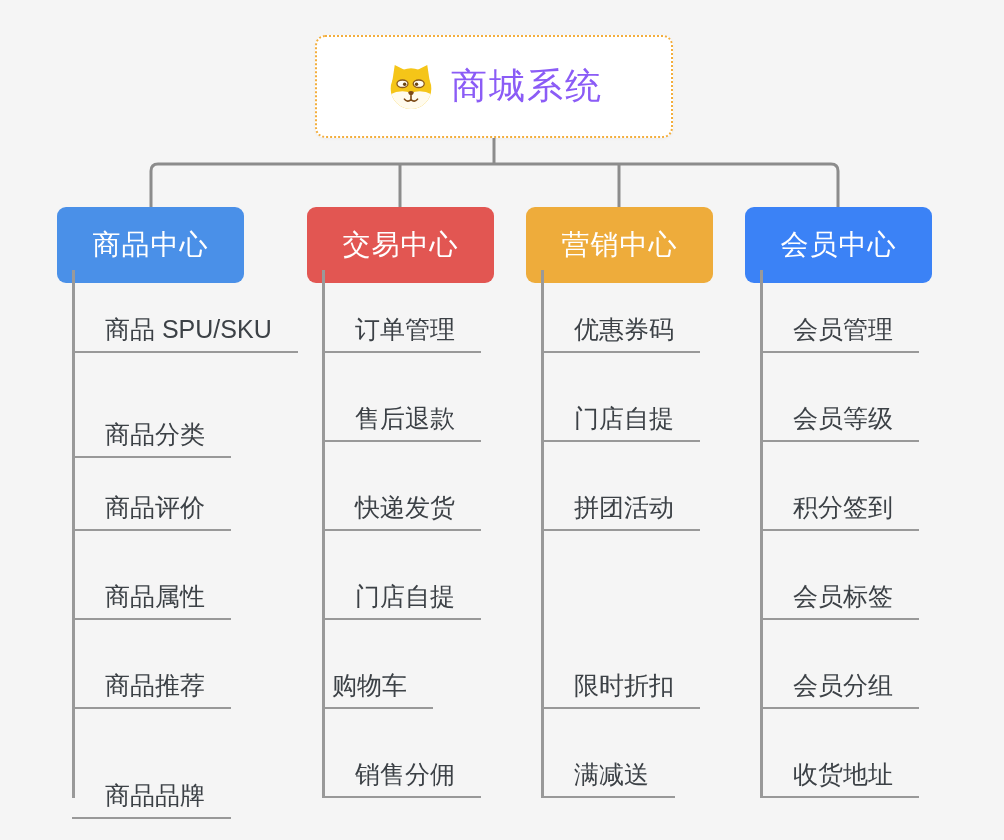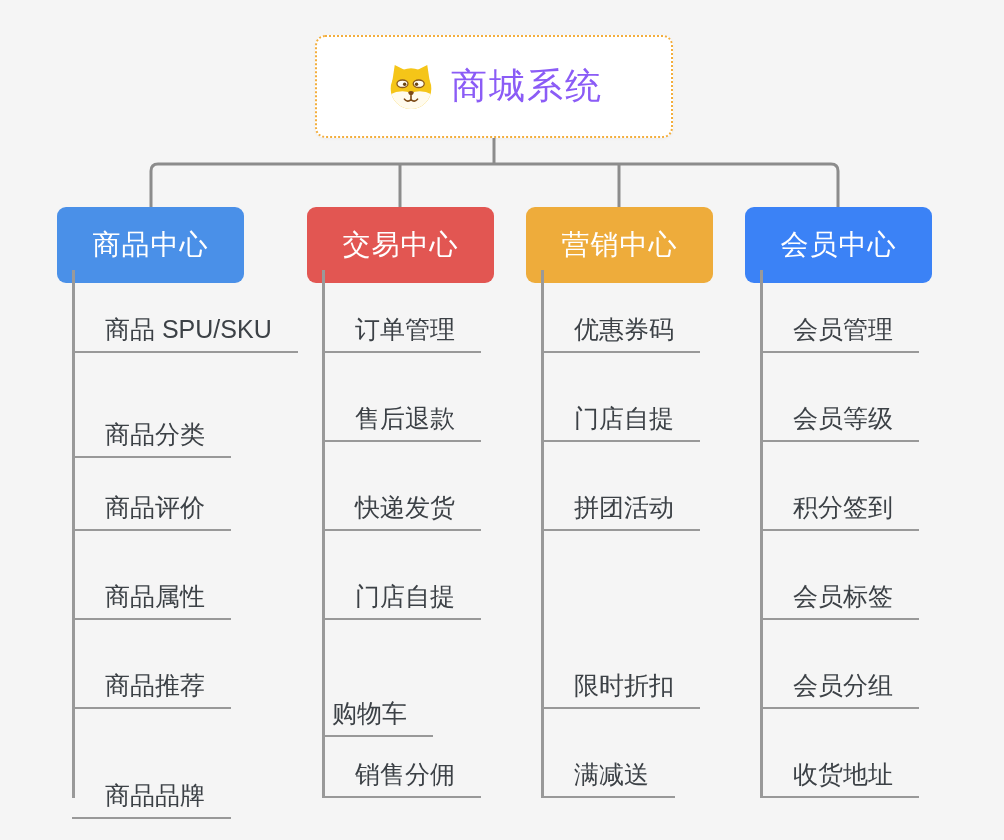--- a/index.html
+++ b/index.html
@@ -90,21 +90,21 @@
   <div class="branch" style="left:307px">
     <div class="branch-box" style="background: rgb(226, 86, 82);">
       <span>交易中心</span>
     </div>
     <div class="spine" style="background: rgb(153, 153, 153);"></div>
     <ul class="leaf-list">
         <li class="leaf" style="top: 315px; border-bottom-color: rgb(153, 153, 153);">订单管理</li>
         <li class="leaf" style="top: 404px; border-bottom-color: rgb(153, 153, 153);">售后退款</li>
         <li class="leaf" style="top: 493px; border-bottom-color: rgb(153, 153, 153);">快递发货</li>
         <li class="leaf" style="top: 582px; border-bottom-color: rgb(153, 153, 153);">门店自提</li>
-        <li class="leaf" style="top: 699px; border-bottom-color: rgb(153, 153, 153); padding-left: 10px;">购物车</li>
+        <li class="leaf" style="top: 671px; border-bottom-color: rgb(153, 153, 153); padding-left: 10px;">购物车</li>
         <li class="leaf" style="top: 760px; border-bottom-color: rgb(153, 153, 153);">销售分佣</li>
       </ul>
   </div>
 
   <div class="branch" style="left:526px">
     <div class="branch-box" style="background: rgb(238, 172, 59);">
       <span>营销中心</span>
     </div>
     <div class="spine" style="background: rgb(153, 153, 153);"></div>
     <ul class="leaf-list">

